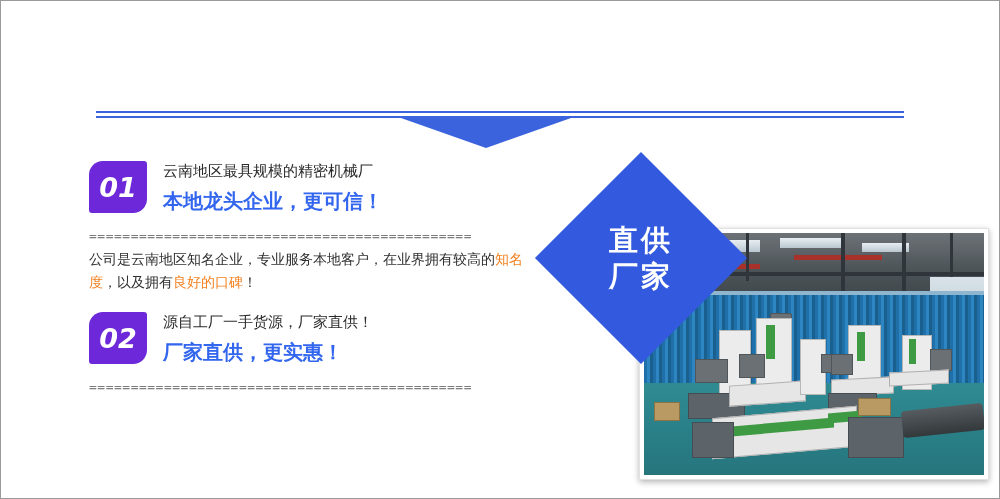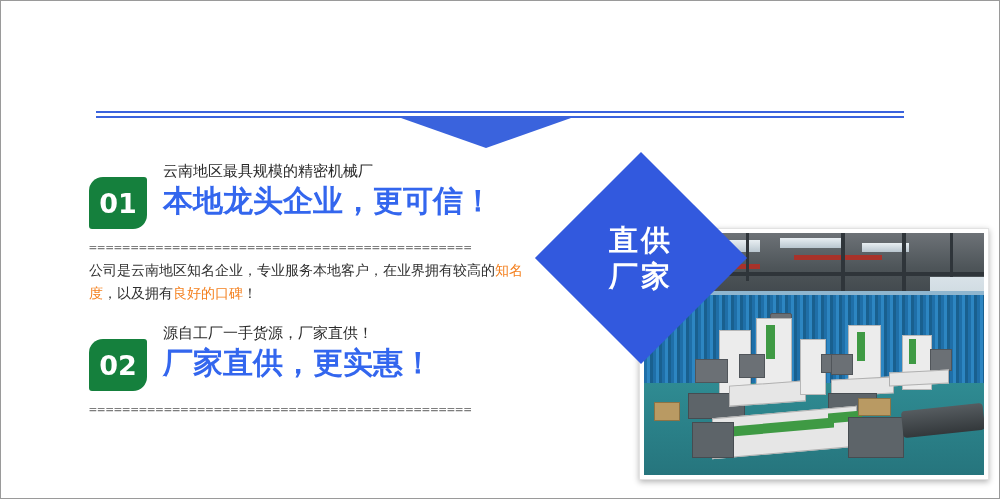--- a/index.html
+++ b/index.html
@@ -103,46 +103,47 @@
     position: relative;
   }
   .feature-head {
     display: flex;
     align-items: flex-start;
   }
   .num-badge {
     flex: 0 0 auto;
     width: 58px;
     height: 52px;
-    background: #15803d;
+    background: #6d28d9;
     border-radius: 14px 3px 14px 3px;
     color: #ffffff;
     font-family: "DejaVu Sans", "Liberation Sans", sans-serif;
     font-size: 27px;
     font-weight: bold;
+    font-style: italic;
     display: flex;
     align-items: center;
     justify-content: center;
     letter-spacing: 0px;
-    margin-top: 16px;
+    margin-top: 0;
   }
   .feature-texts {
     margin-left: 16px;
     padding-top: 0px;
   }
   .feature-sub {
     font-family: "DejaVu Serif", "Liberation Serif", serif;
     font-size: 15px;
     color: #2b2b2b;
     line-height: 21px;
     white-space: nowrap;
   }
   .feature-main {
     font-family: "DejaVu Sans", "Liberation Sans", sans-serif;
-    font-size: 30px;
+    font-size: 20px;
     font-weight: bold;
     color: #3366ee;
     line-height: 34px;
     white-space: nowrap;
     margin-top: 2px;
   }
 
   .eq-rule {
     font-family: "DejaVu Sans Mono", "Liberation Mono", monospace;
     font-size: 13px;

